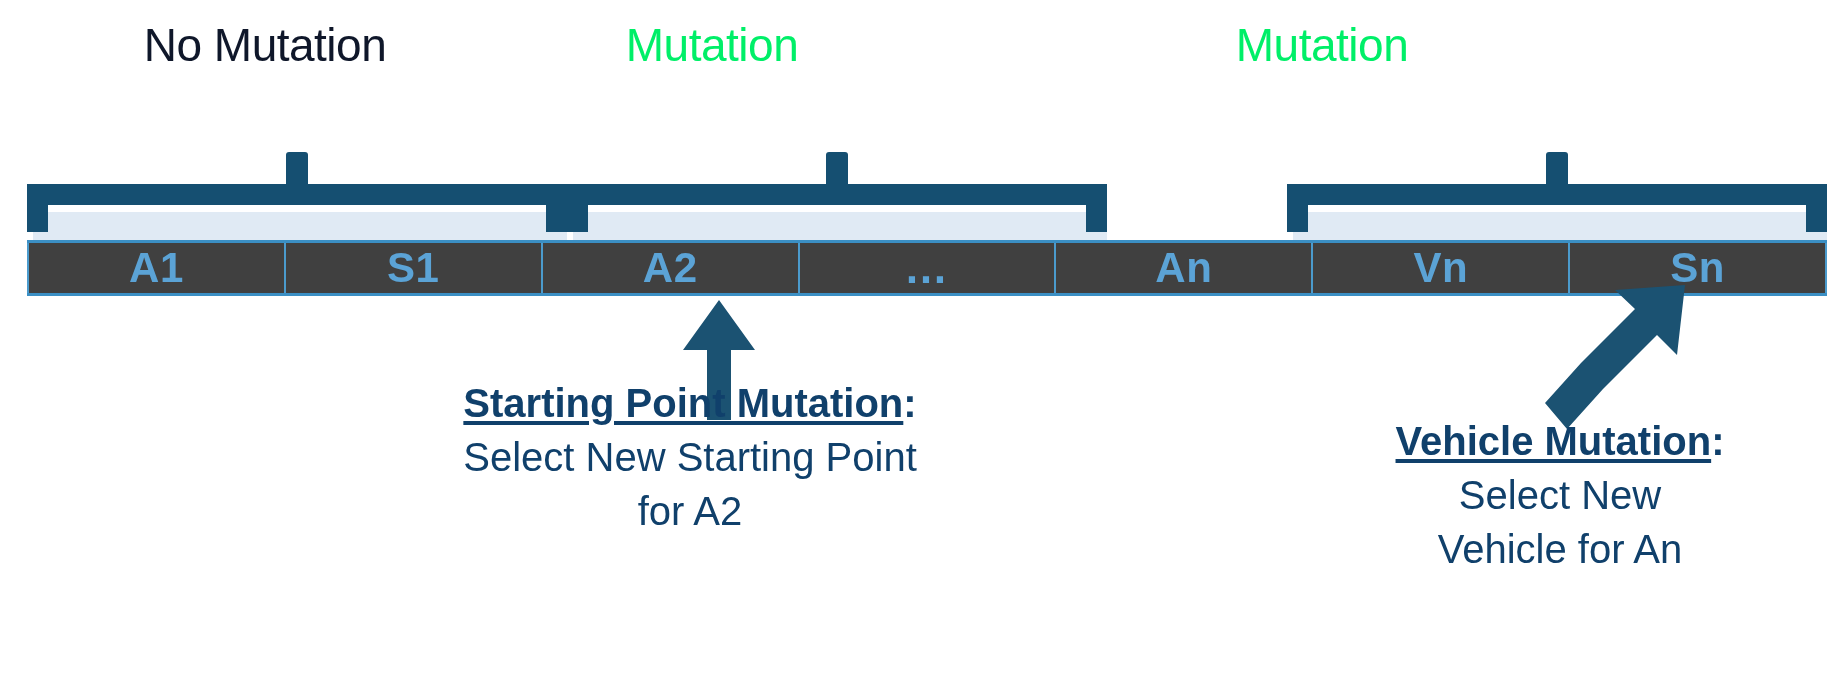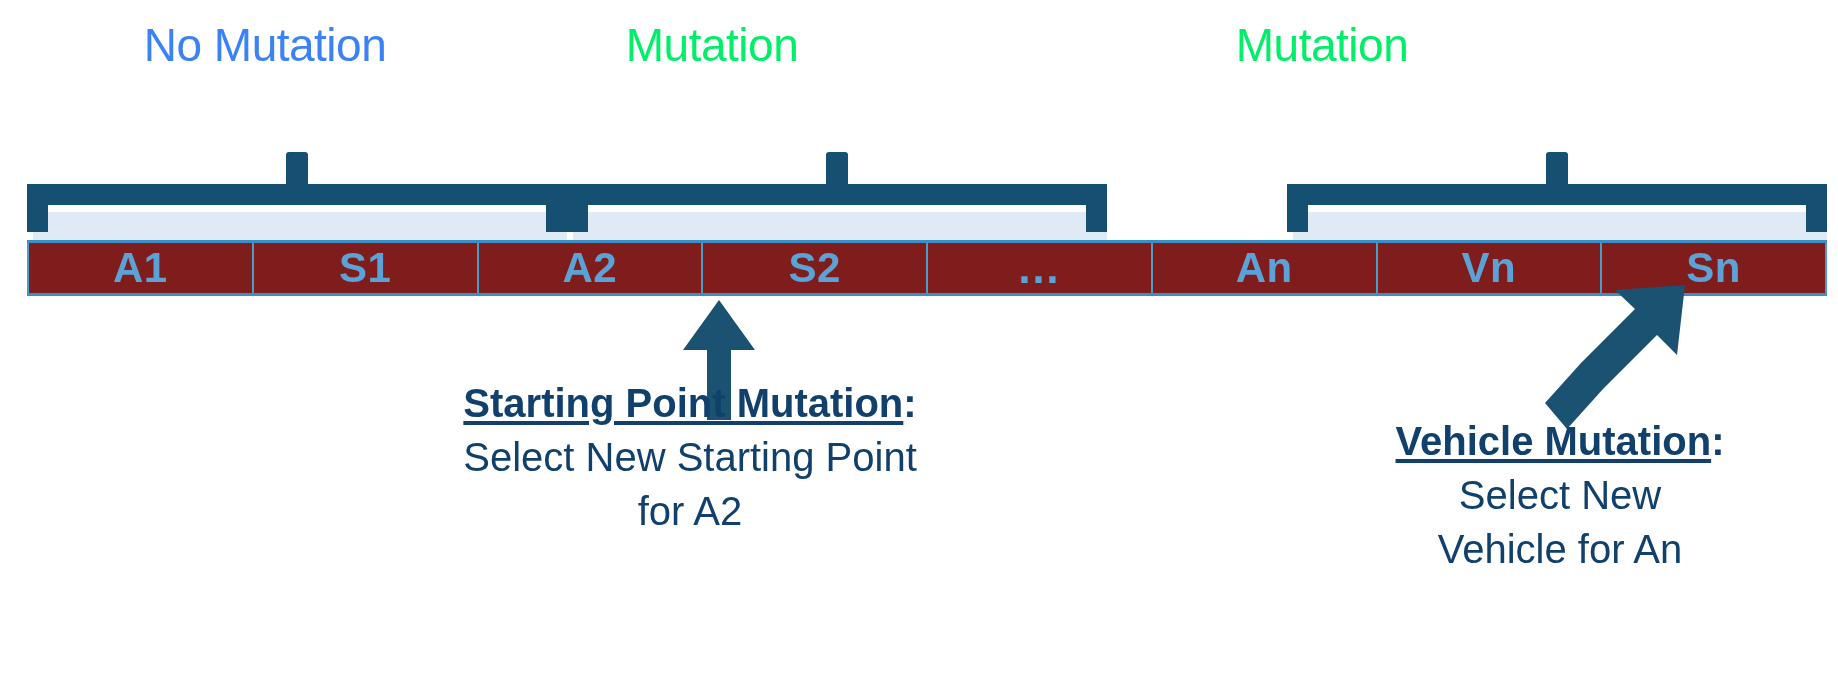--- a/index.html
+++ b/index.html
@@ -24,21 +24,21 @@
     position: absolute;
     top: 16px;
     font-size: 46px;
     line-height: 58px;
     font-weight: 400;
     letter-spacing: -0.5px;
     text-align: center;
     white-space: nowrap;
     transform: translateX(-50%);
   }
-  .cat-label.no-mut { color: #3b82f6; }
+  .cat-label.no-mut { color: #0f172a; }
   .cat-label.mut    { color: #00ef68; }
 
   
   .bracket {
     position: absolute;
     height: 52px;
   }
   .bracket .bar-top {
     position: absolute;
     left: 0;
@@ -82,21 +82,21 @@
     top: 240px;
     width: 1800px;
     height: 56px;
     background: #3b8fc4;
     display: flex;
   }
   .gene-cell {
     flex: 1 1 0;
     height: 50px;
     margin-top: 3px;
-    background: #7f1d1d;
+    background: #404040;
     border-right: 2px solid #4b9bcd;
     box-sizing: border-box;
     display: flex;
     align-items: center;
     justify-content: center;
   }
   .gene-cell:first-child { border-left: 2px solid #4b9bcd; }
   .gene-cell .gene-text {
     color: #5ba3d6;
     font-size: 42px;
@@ -172,23 +172,20 @@
     <div class="gene-cell">
       <span class="gene-text">A1</span>
     </div>
     <div class="gene-cell">
       <span class="gene-text">S1</span>
     </div>
     <div class="gene-cell">
       <span class="gene-text">A2</span>
     </div>
     <div class="gene-cell">
-      <span class="gene-text">S2</span>
-    </div>
-    <div class="gene-cell">
       <span class="gene-text ellipsis">…</span>
     </div>
     <div class="gene-cell">
       <span class="gene-text">An</span>
     </div>
     <div class="gene-cell">
       <span class="gene-text">Vn</span>
     </div>
     <div class="gene-cell">
       <span class="gene-text">Sn</span>

